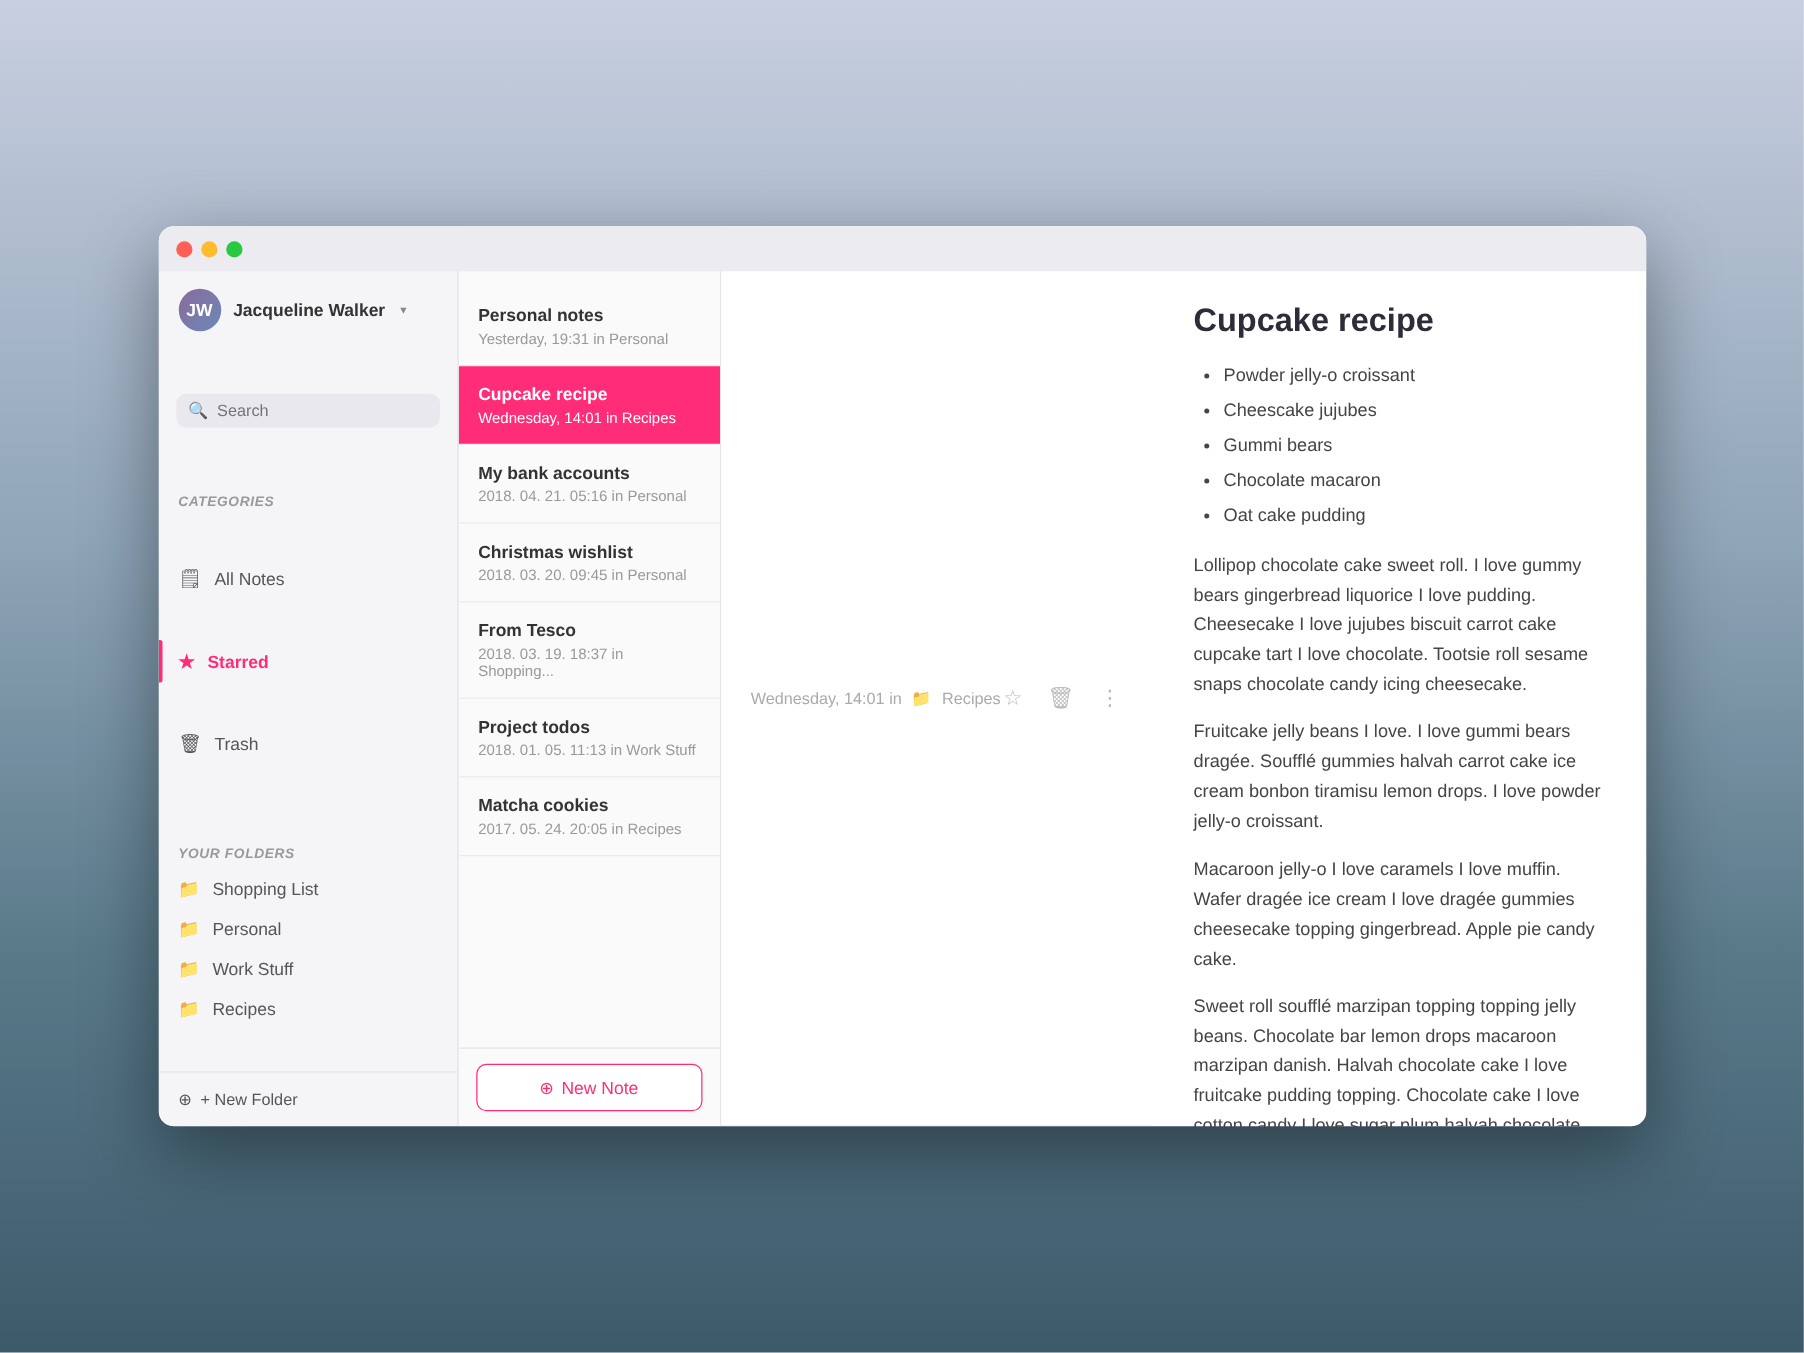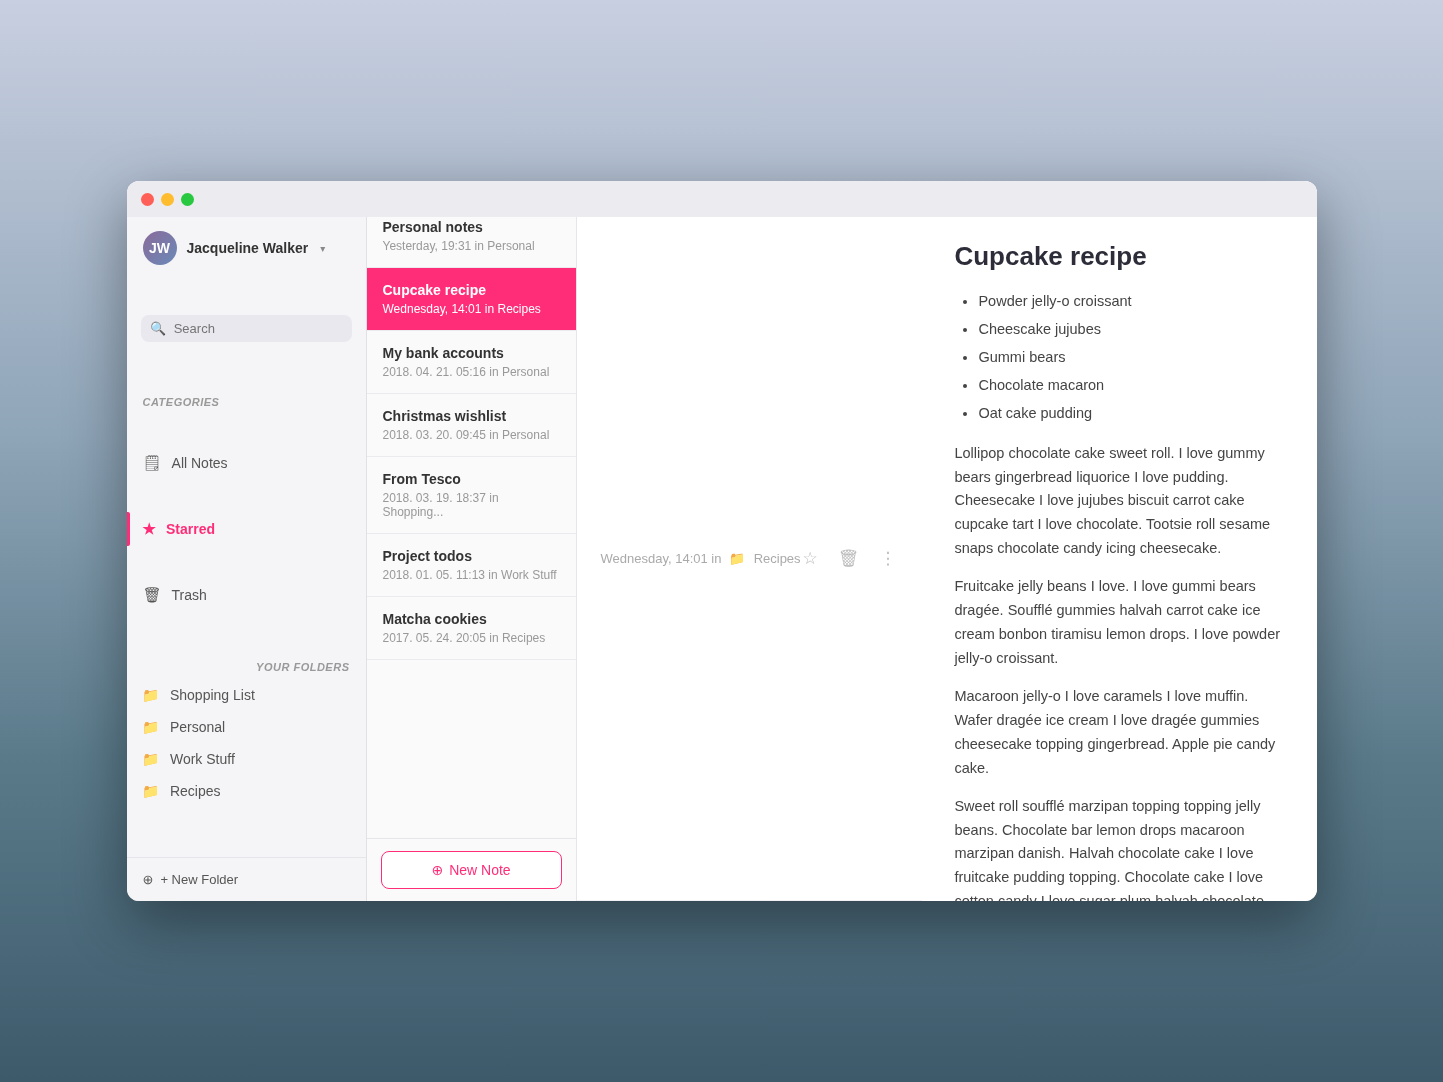--- a/index.html
+++ b/index.html
@@ -125,21 +125,21 @@
       position: absolute;
       left: 0;
       top: 0; bottom: 0;
       width: 3px;
       background: #ff2d78;
       border-radius: 0 2px 2px 0;
     }
     .nav-icon { font-size: 15px; }
     .nav-star { color: #ff2d78; font-size: 15px; }
 
-    .folders-section { margin-top: 9px; text-align: right; }
+    .folders-section { margin-top: 25px; }
     .folder-item {
       display: flex;
       align-items: center;
       padding: 8px 16px;
       gap: 10px;
       font-size: 14px;
       color: #555;
       cursor: pointer;
     }
     .folder-icon { font-size: 14px; color: #777; }
@@ -161,21 +161,21 @@
     }
 
     
     .notes-list {
       width: 210px;
       min-width: 210px;
       background: #fafafa;
       border-right: 1px solid #e5e5ea;
       display: flex;
       flex-direction: column;
-      padding-top: 24px;
+      padding-top: 49px;
       overflow-y: auto;
     }
     .note-item {
       padding: 14px 16px;
       border-bottom: 1px solid #ebebef;
       cursor: pointer;
     }
     .note-item.selected {
       background: #ff2d78;
     }

